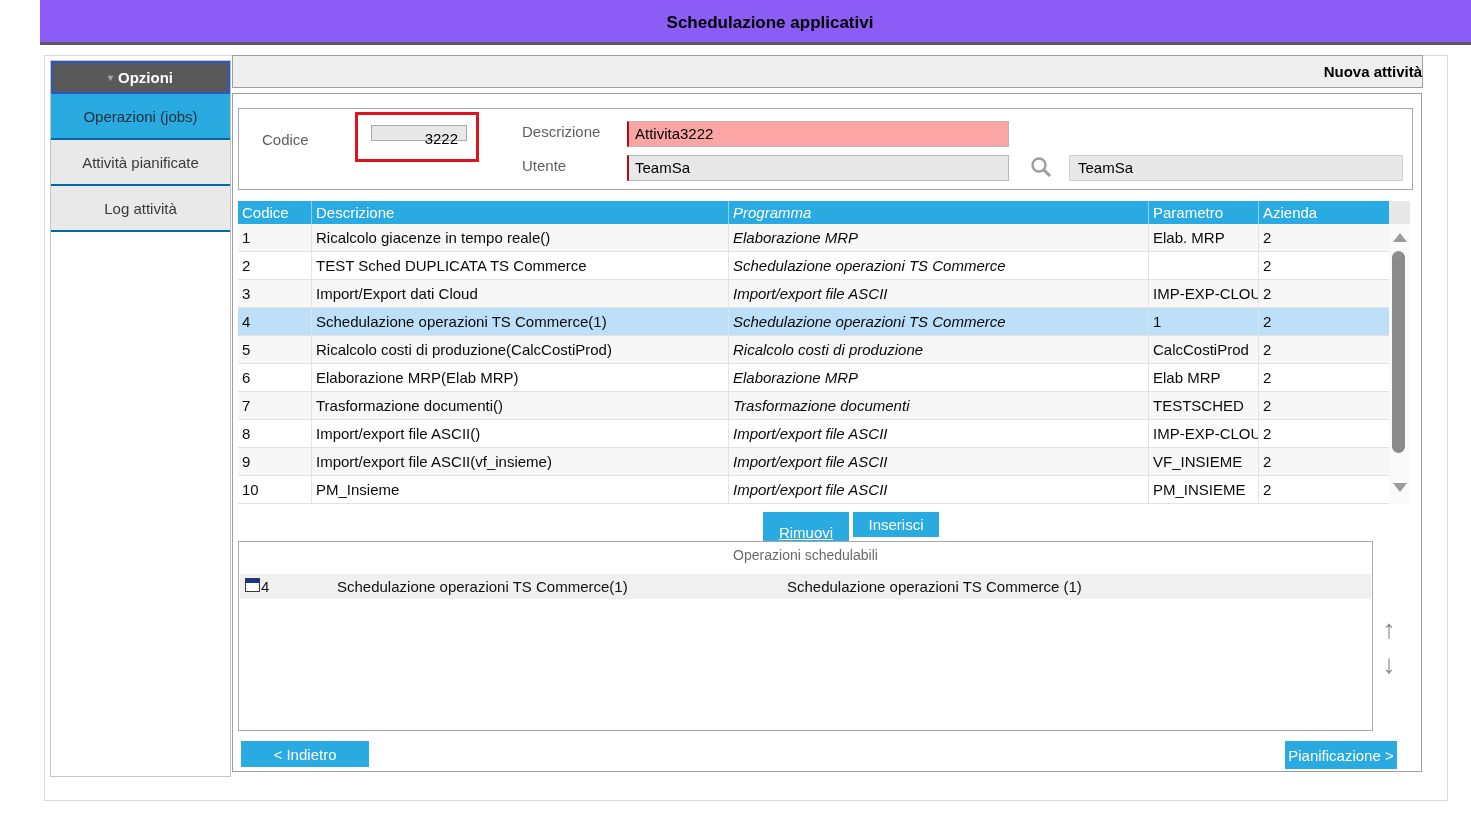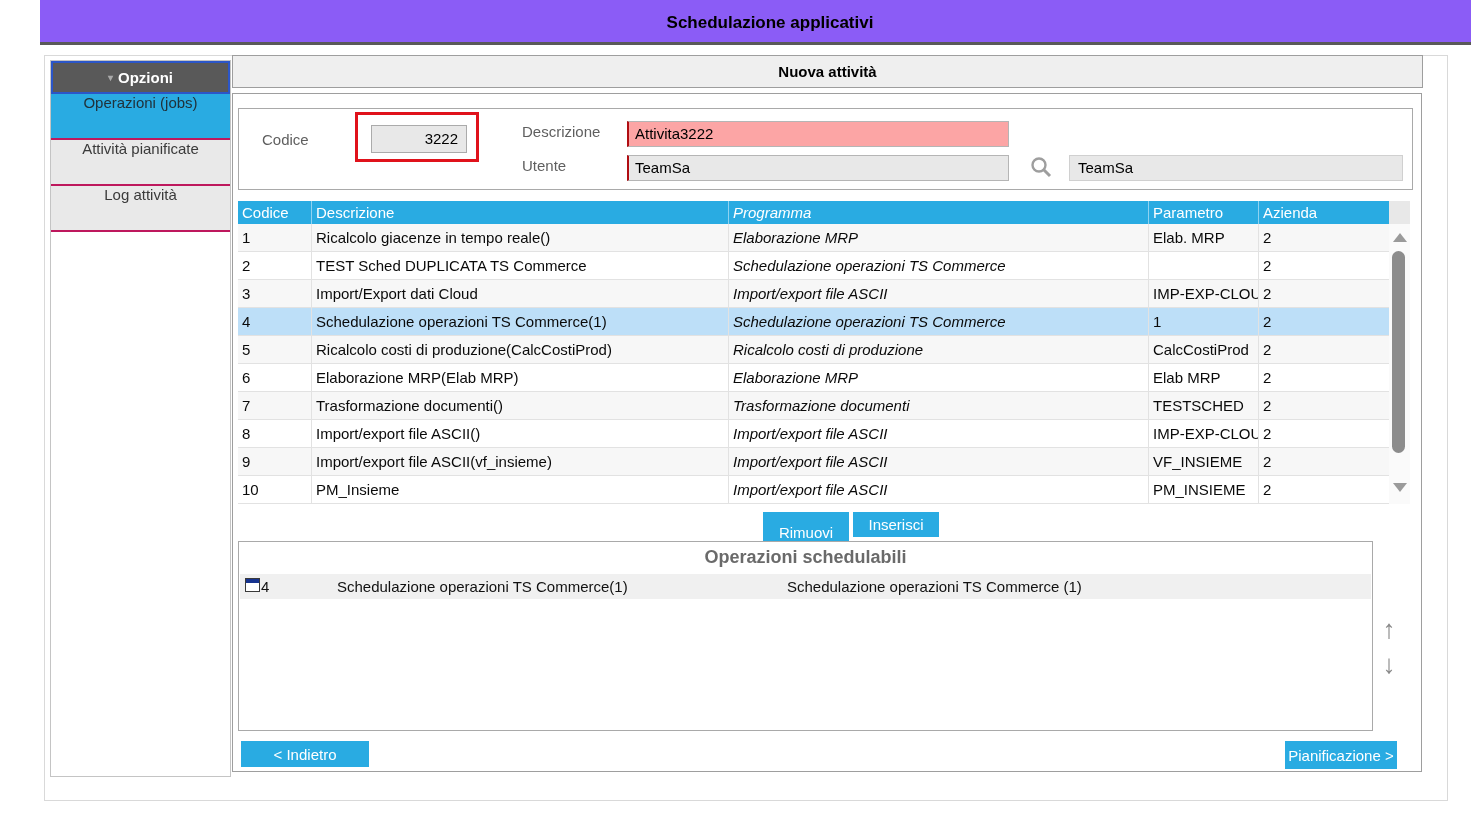--- a/index.html
+++ b/index.html
@@ -14,42 +14,42 @@
   
   .outer-frame { position:absolute; left:44px; top:55px; width:1404px; height:746px;
     border:1px solid #D9D9D9; background:#fff; }
 
   
   .sidebar { position:absolute; left:50px; top:60px; width:181px; height:717px;
     border:1px solid #C4C4C4; background:#fff; }
   .sidebar-header { height:33px; background:#595959; border:2px solid #2B56C8;
     color:#fff; font-weight:bold; font-size:15px; display:flex; align-items:center; justify-content:center; gap:5px; }
   .sidebar-header .tri { color:#A9A9A9; font-size:10px; }
-  .side-item { height:46px; background:#E9E9E9; border-bottom:2px solid #be185d;
-    display:flex; justify-content:center; font-size:15px; color:#3A3A3A; cursor:pointer; }
+  .side-item { height:46px; background:#E9E9E9; border-bottom:2px solid #0369a1;
+    display:flex; align-items:center; justify-content:center; font-size:15px; color:#3A3A3A; cursor:pointer; }
   .side-item.active { background:#29ABE2; color:#20323B; }
 
   
   .panel-header { position:absolute; left:232px; top:55px; width:1191px; height:33px;
-    background:#EFEFEF; border:1px solid #9E9E9E; display:flex; align-items:center; justify-content:center;
+    background:#EFEFEF; border:1px solid #9E9E9E; display:flex; align-items:center; justify-content:flex-end;
     font-size:15px; font-weight:bold; color:#000; }
 
   
   .main-panel { position:absolute; left:232px; top:93px; width:1190px; height:679px;
     border:1px solid #9E9E9E; background:#fff; }
 
   
   .form-box { position:absolute; left:5px; top:14px; width:1175px; height:82px; border:1px solid #A9A9A9; background:#fff; }
   .form-label { position:absolute; font-size:15px; color:#5F5F5F; }
   .lbl-codice { left:23px; top:22px; }
   .lbl-descr  { left:283px; top:14px; }
   .lbl-utente { left:283px; top:48px; }
   .red-annotation { position:absolute; left:116px; top:3px; width:124px; height:50px;
     border:3px solid #E0121B; background:transparent; }
-  .codice-field { position:absolute; left:13px; top:10px; width:96px; height:28px;
+  .codice-field { position:absolute; left:13px; top:10px; width:96px; height:16px;
     background:#E8E8E8; border:1px solid #ABABAB; font-size:15px; color:#000;
     text-align:right; padding-right:8px; line-height:26px; }
   .txt-field { position:absolute; height:26px; border:1px solid #B5B5B5; border-left:2px solid #B00D12;
     font-size:15px; color:#000; line-height:24px; padding-left:6px; background:#fca5a5; }
   .fld-descr { left:388px; top:12px; width:382px; }
   .fld-utente { left:388px; top:46px; width:382px; background:#E8E8E8; }
   .search-btn { position:absolute; left:788px; top:46px; width:28px; height:26px; border:none; background:transparent; cursor:pointer; }
   .lookup-field { position:absolute; left:830px; top:46px; width:334px; height:26px;
     background:#E8E8E8; border:1px solid #D0D0D0; font-size:15px; color:#000; line-height:24px; padding-left:8px; }
 
@@ -70,26 +70,26 @@
   .vscroll .head-stub { height:23px; background:#E8E8E8; }
   .tri-up { position:absolute; left:4px; top:32px; width:0; height:0;
     border-left:7px solid transparent; border-right:7px solid transparent; border-bottom:9px solid #9A9A9A; cursor:pointer; }
   .tri-down { position:absolute; left:4px; top:282px; width:0; height:0;
     border-left:7px solid transparent; border-right:7px solid transparent; border-top:9px solid #9A9A9A; cursor:pointer; }
   .thumb { position:absolute; left:3px; top:50px; width:13px; height:202px; background:#8C8C8C; border-radius:7px; cursor:grab; }
 
   
   .btn { background:#29ABE2; color:#fff; border:none; font-size:15px; cursor:pointer;
     font-family:"Liberation Sans", sans-serif; }
-  .btn-rimuovi  { position:absolute; left:530px; top:418px; width:86px; height:40px; }
+  .btn-rimuovi  { position:absolute; left:530px; top:418px; width:86px; height:40px;text-decoration:underline; }
   .btn-inserisci{ position:absolute; left:620px; top:418px; width:86px; height:25px; }
 
   
   .sched-box { position:absolute; left:5px; top:447px; width:1135px; height:190px; border:1px solid #A9A9A9; background:#fff; }
-  .sched-title { margin-top:5px; text-align:center; font-size:18px; font-weight:bold; color:#6A6A6A; }
+  .sched-title { margin-top:5px; text-align:center; font-size:14px; font-weight:normal; color:#6A6A6A; }
   .sched-row { position:absolute; left:1px; top:32px; right:1px; height:25px; background:#F0F0F0; cursor:pointer; }
   .win-icon { position:absolute; left:5px; top:4px; width:15px; height:14px; border:1px solid #3A3A3A; background:#fff; }
   .win-icon::before { content:""; position:absolute; left:0; top:0; right:0; height:4px; background:#16338F; }
   .sched-code { position:absolute; left:21px; top:4px; font-size:15px; color:#111; }
   .sched-desc { position:absolute; left:97px; top:4px; font-size:15px; color:#111; }
   .sched-prog { position:absolute; left:547px; top:4px; font-size:15px; color:#111; }
 
   
   .move-up, .move-down { position:absolute; left:1141px; width:30px; height:32px; text-align:center;
     color:#8A8A8A; font-size:26px; font-weight:bold; line-height:30px; cursor:pointer; user-select:none; }

